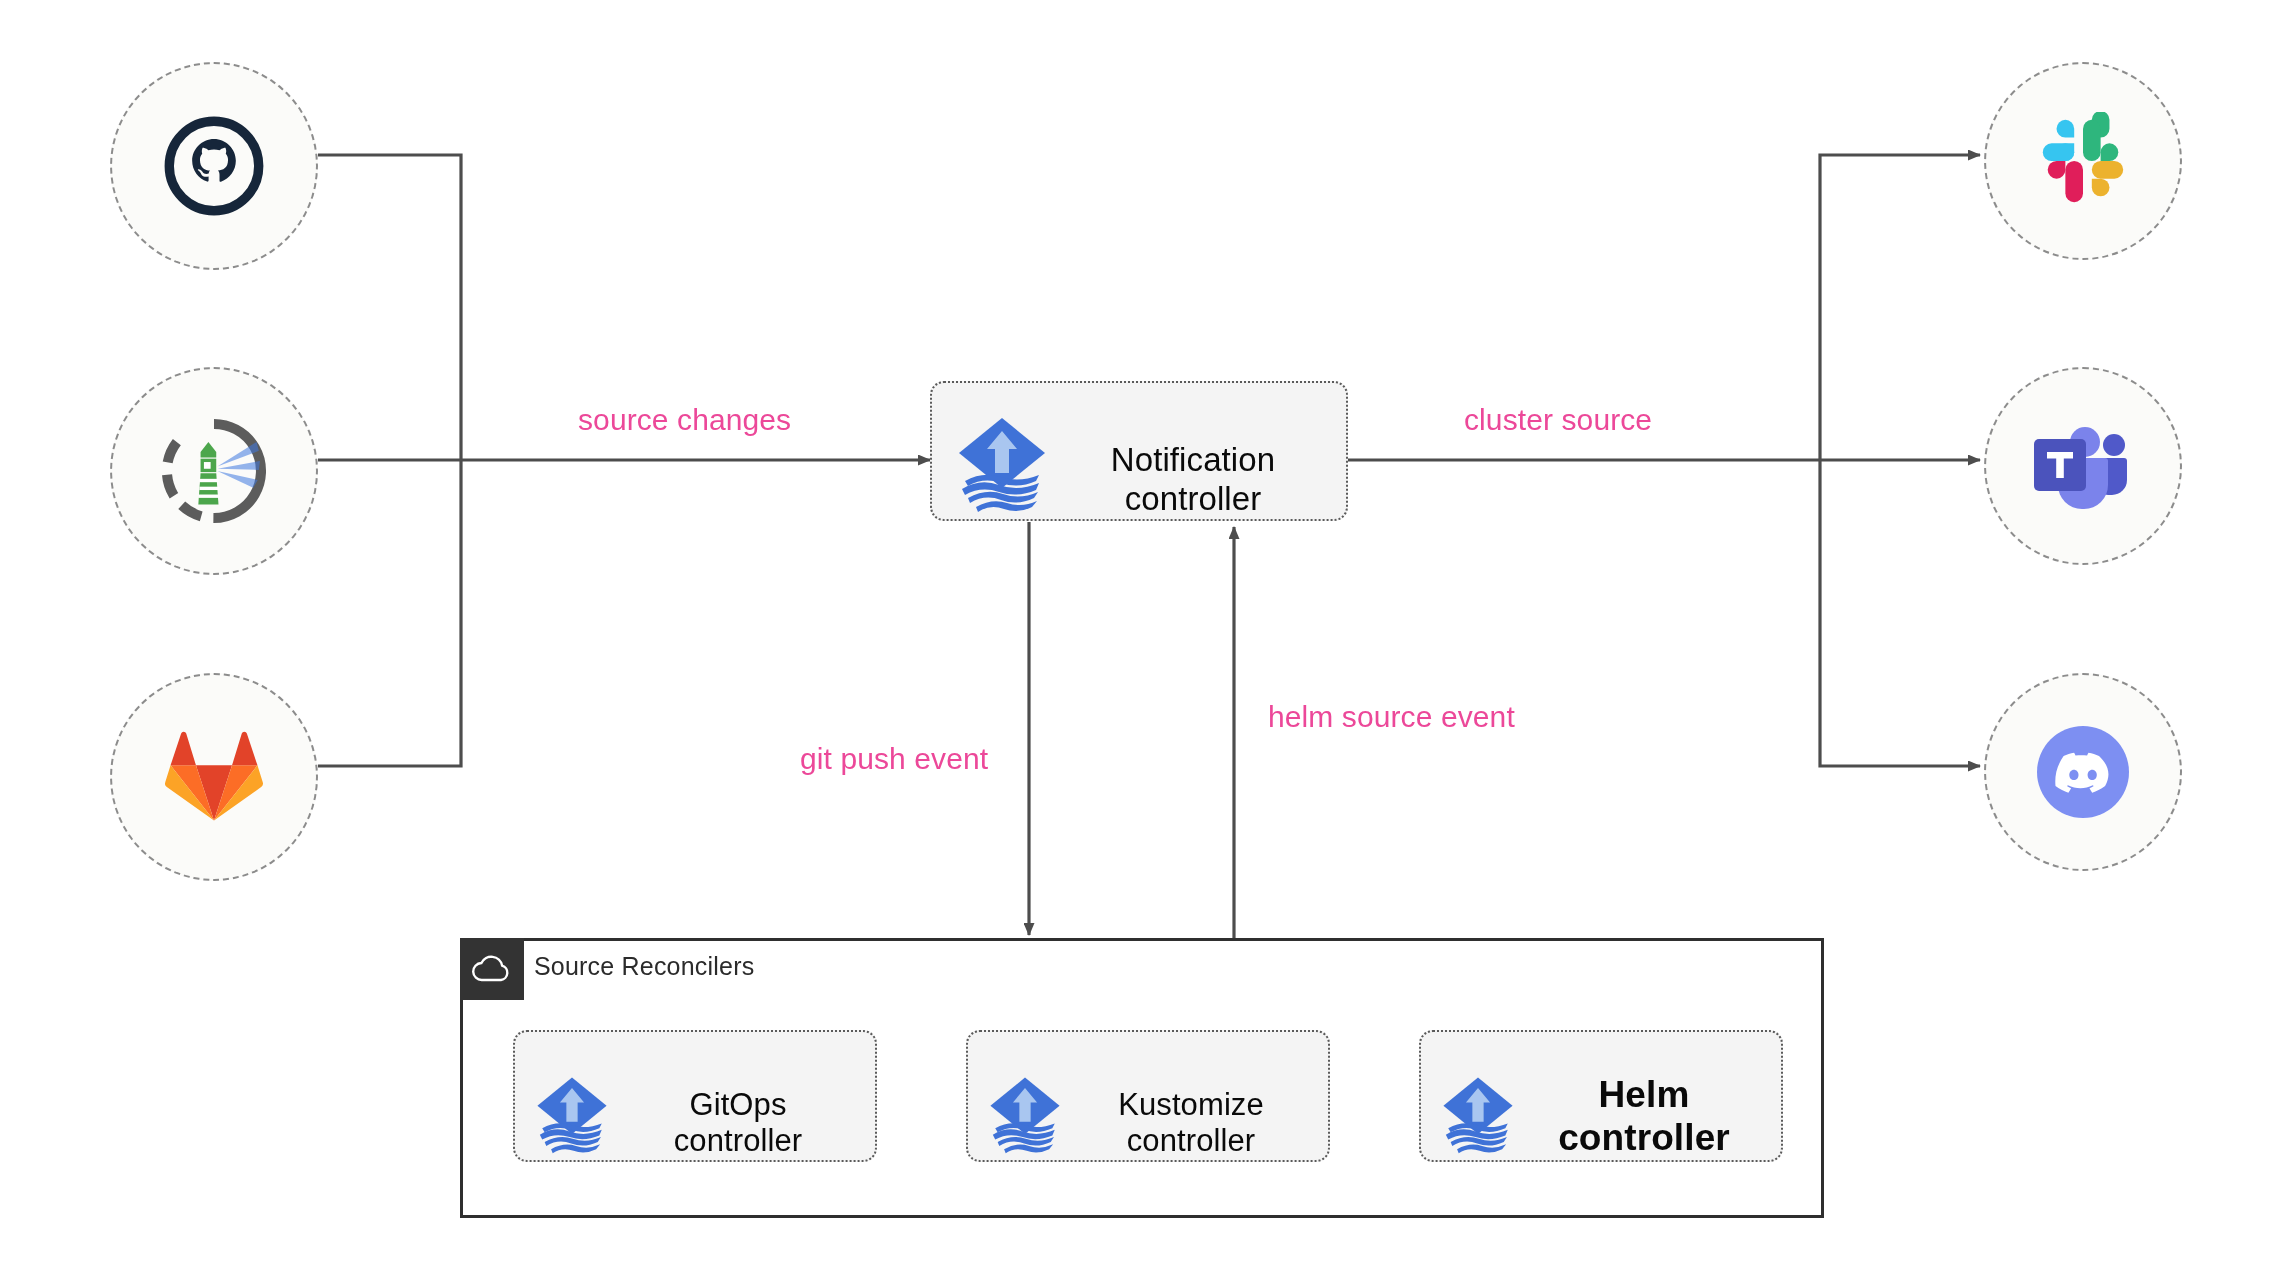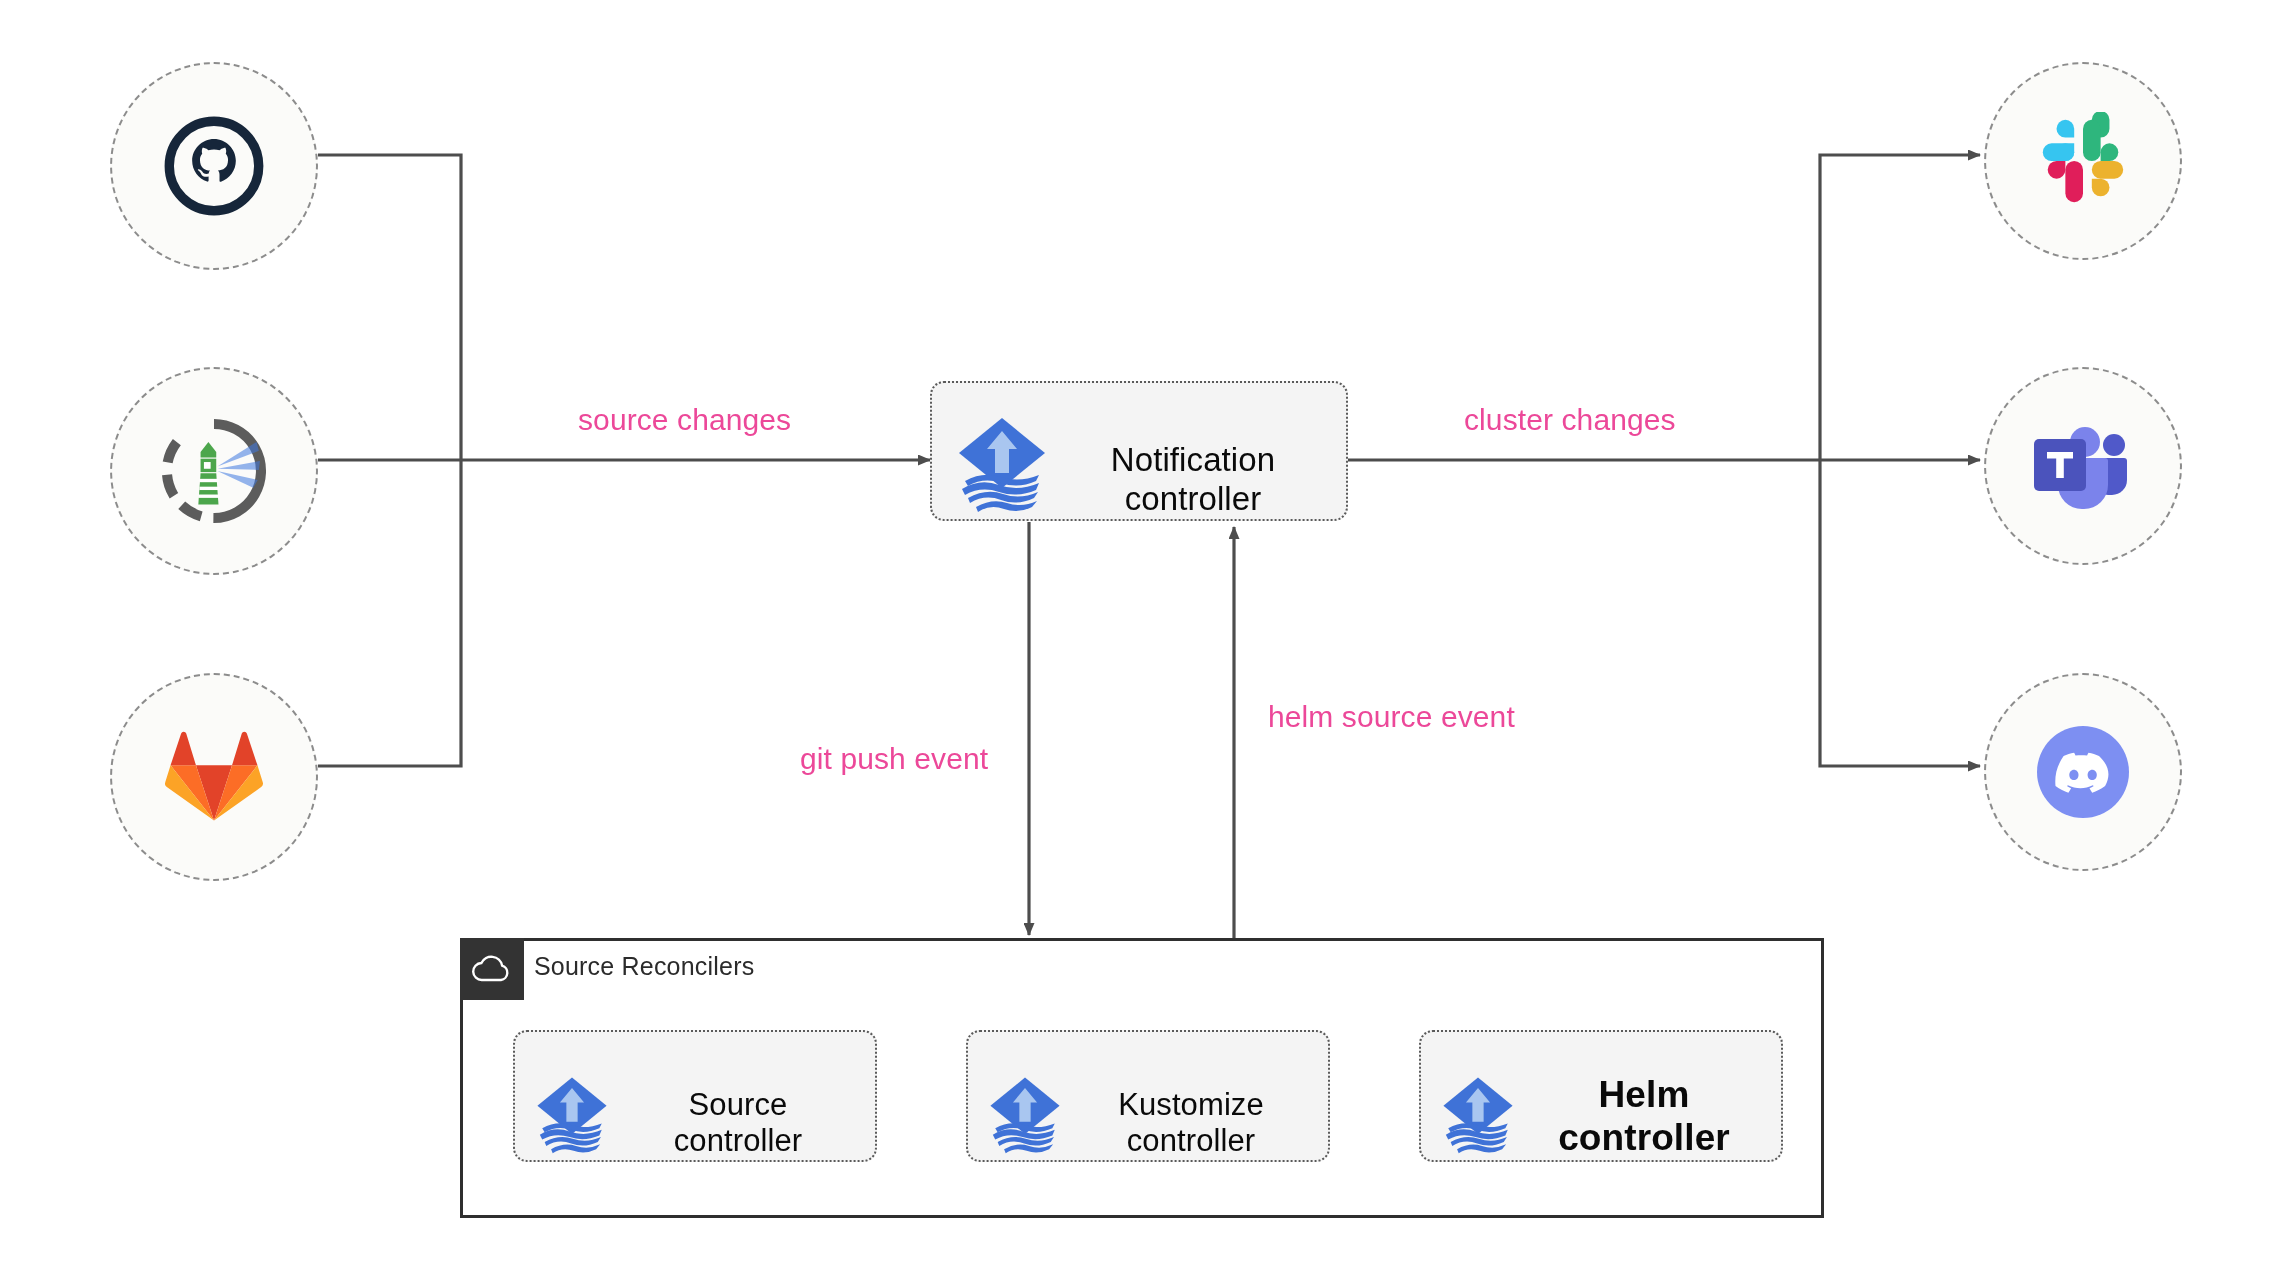--- a/index.html
+++ b/index.html
@@ -247,21 +247,21 @@
         <path fill="#3f72d7" d="M46,3 L89,38 L46,73 L3,38 Z"></path>
         <path fill="#a9c6f0" d="M46,16 L61,34 H53 V58 H39 V34 H31 Z"></path>
         <g fill="#3f72d7">
           <path d="M9,66 q18,-10 36,-4 q18,6 38,-2 l-3,6 q-18,8 -35,2 q-17,-6 -33,3 Z"></path>
           <path d="M6,74 q18,-11 37,-4 q19,7 40,-2 l-3,7 q-19,8 -37,2 q-18,-6 -34,3 Z"></path>
           <path d="M12,83 q18,-10 35,-4 q17,6 35,-2 l-4,6 q-17,8 -33,2 q-16,-6 -31,3 Z"></path>
           <path d="M20,92 q16,-9 31,-4 q15,5 30,-2 l-5,6 q-14,7 -28,2 q-14,-5 -26,3 Z"></path>
         </g>
       </svg>
     </span>
-    <span class="ctrl-label" style="font-size:31px;">Source
+    <span class="ctrl-label" style="font-size:31px;">GitOps
 controller</span>
   </div>
 
   <div class="ctrl-box" style="left:966px;top:1030px;width:364px;height:132px;">
     <span class="ctrl-logo" style="margin-left:20px;">
       <svg width="74" height="86" viewBox="0 0 92 104">
         <path fill="#3f72d7" d="M46,3 L89,38 L46,73 L3,38 Z"></path>
         <path fill="#a9c6f0" d="M46,16 L61,34 H53 V58 H39 V34 H31 Z"></path>
         <g fill="#3f72d7">
           <path d="M9,66 q18,-10 36,-4 q18,6 38,-2 l-3,6 q-18,8 -35,2 q-17,-6 -33,3 Z"></path>
@@ -286,17 +286,17 @@
           <path d="M12,83 q18,-10 35,-4 q17,6 35,-2 l-4,6 q-17,8 -33,2 q-16,-6 -31,3 Z"></path>
           <path d="M20,92 q16,-9 31,-4 q15,5 30,-2 l-5,6 q-14,7 -28,2 q-14,-5 -26,3 Z"></path>
         </g>
       </svg>
     </span>
     <span class="ctrl-label" style="font-size:37px;font-weight:bold;">Helm
 controller</span>
   </div>
 
   <div class="edge-label" style="left:578px;top:403px;">source changes</div>
-  <div class="edge-label" style="left:1464px;top:403px;">cluster changes</div>
+  <div class="edge-label" style="left:1464px;top:403px;">cluster source</div>
   <div class="edge-label" style="left:800px;top:700px;margin-top:42px;">git push event</div>
   <div class="edge-label" style="left:1268px;top:700px;">helm source event</div>
 
 </div>
 
 </body></html>

